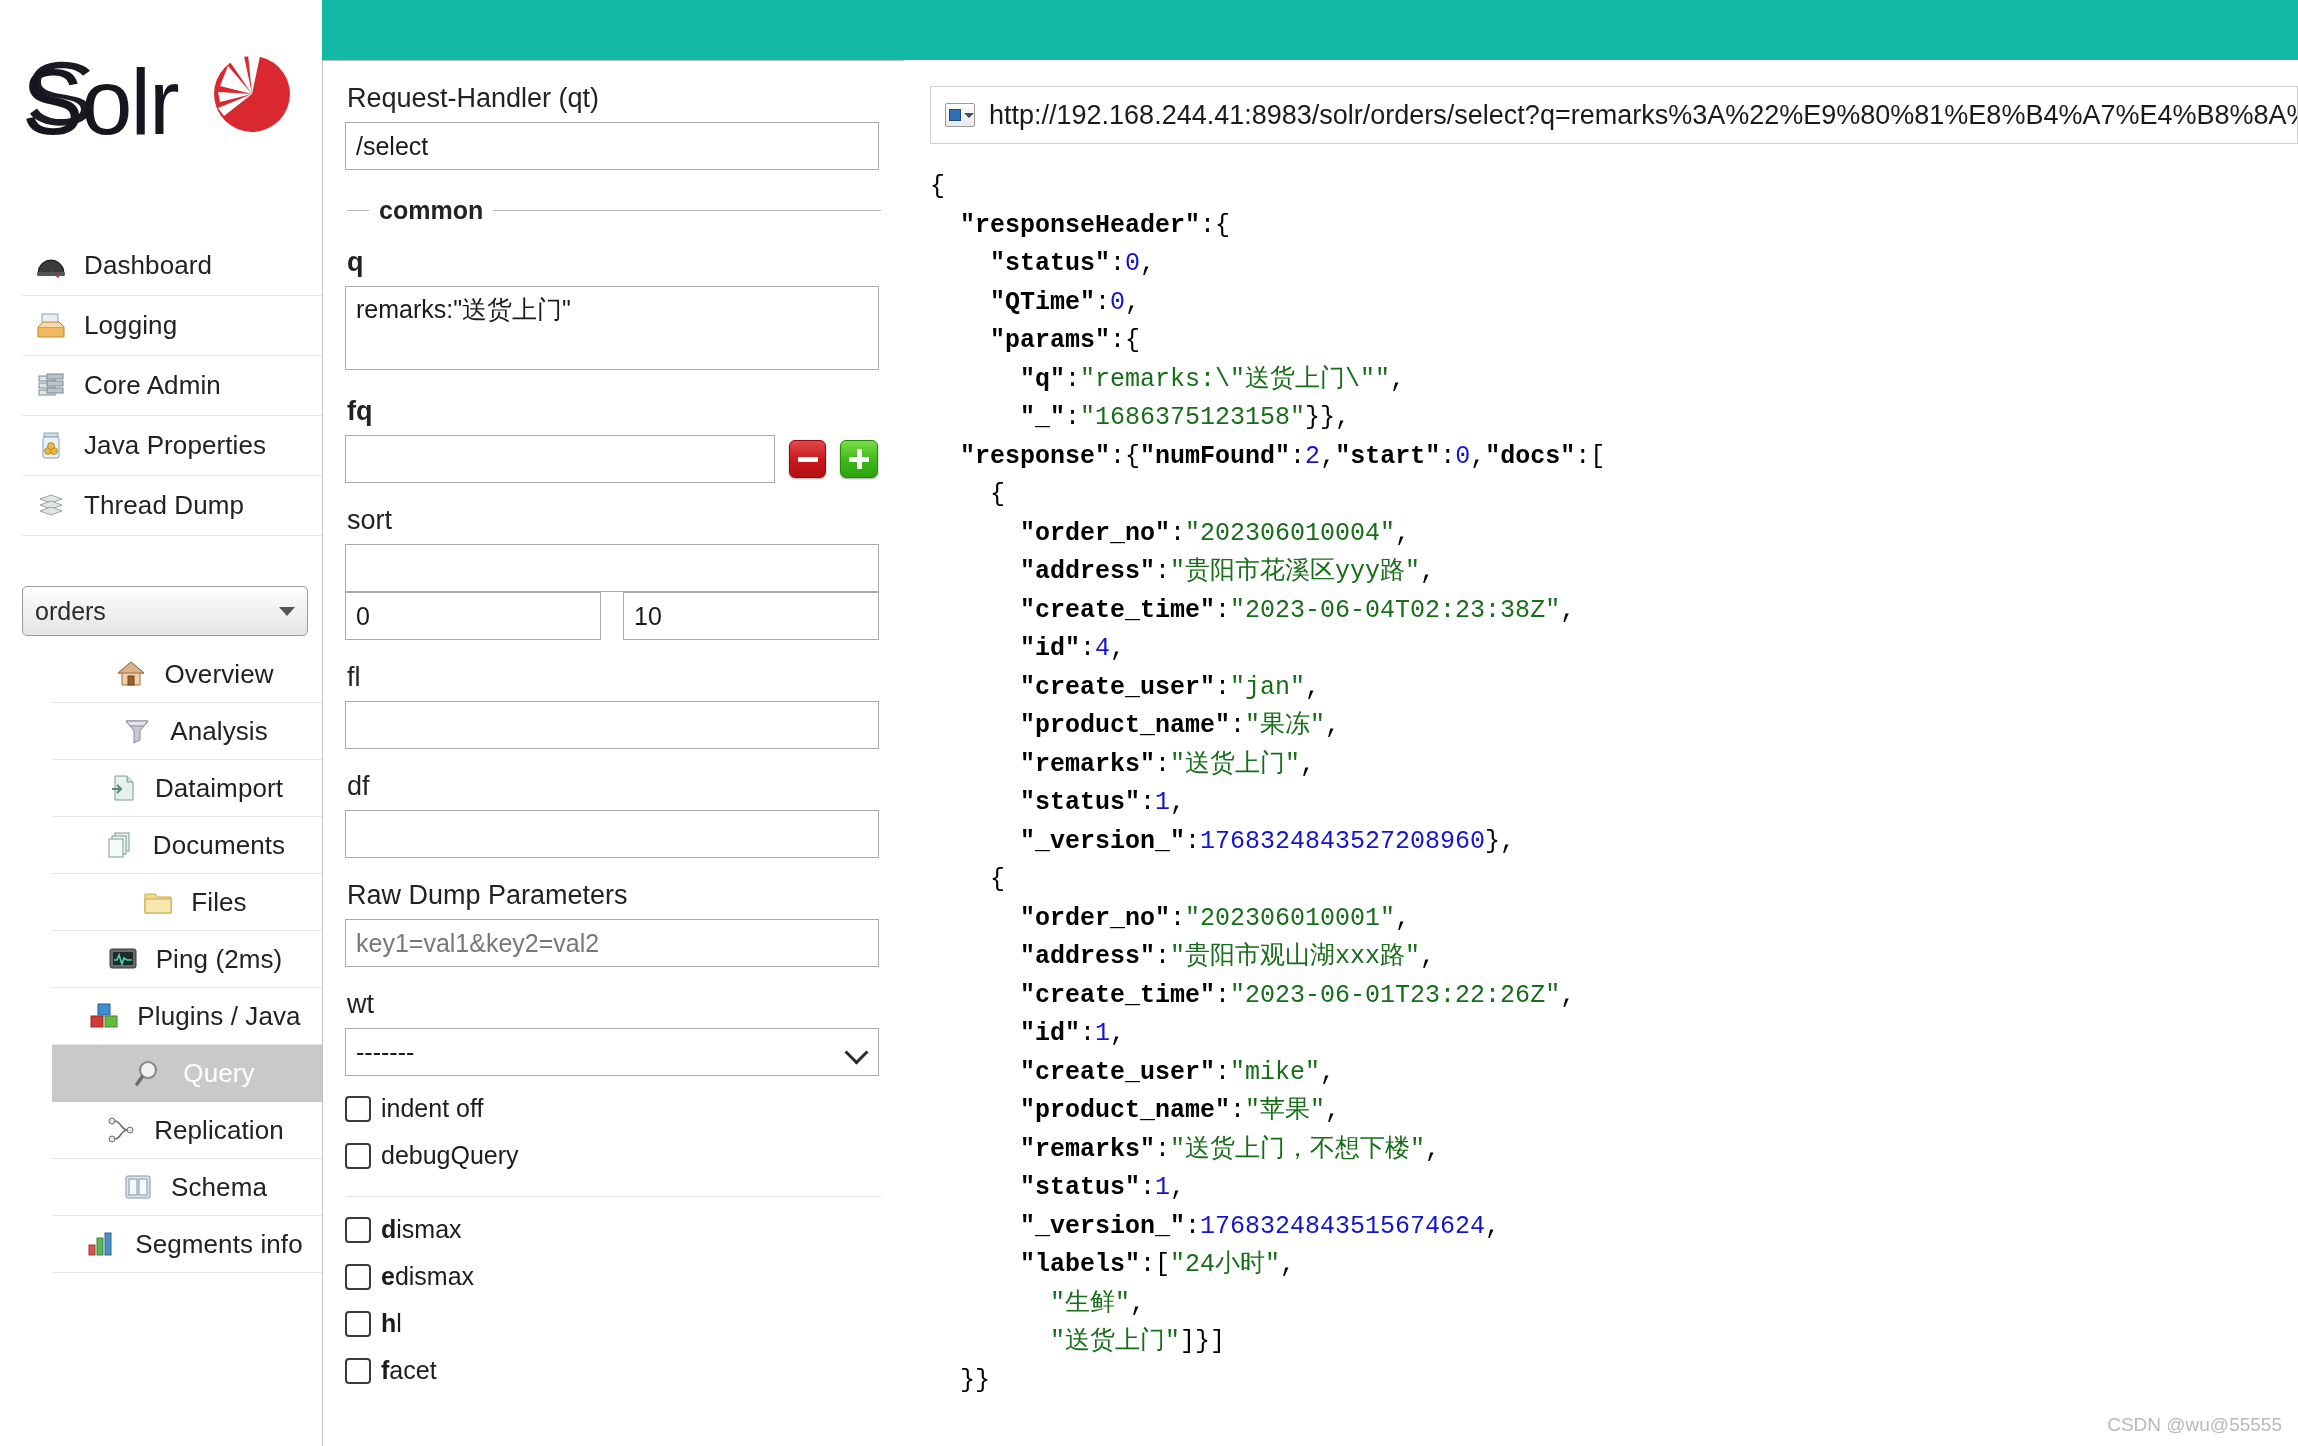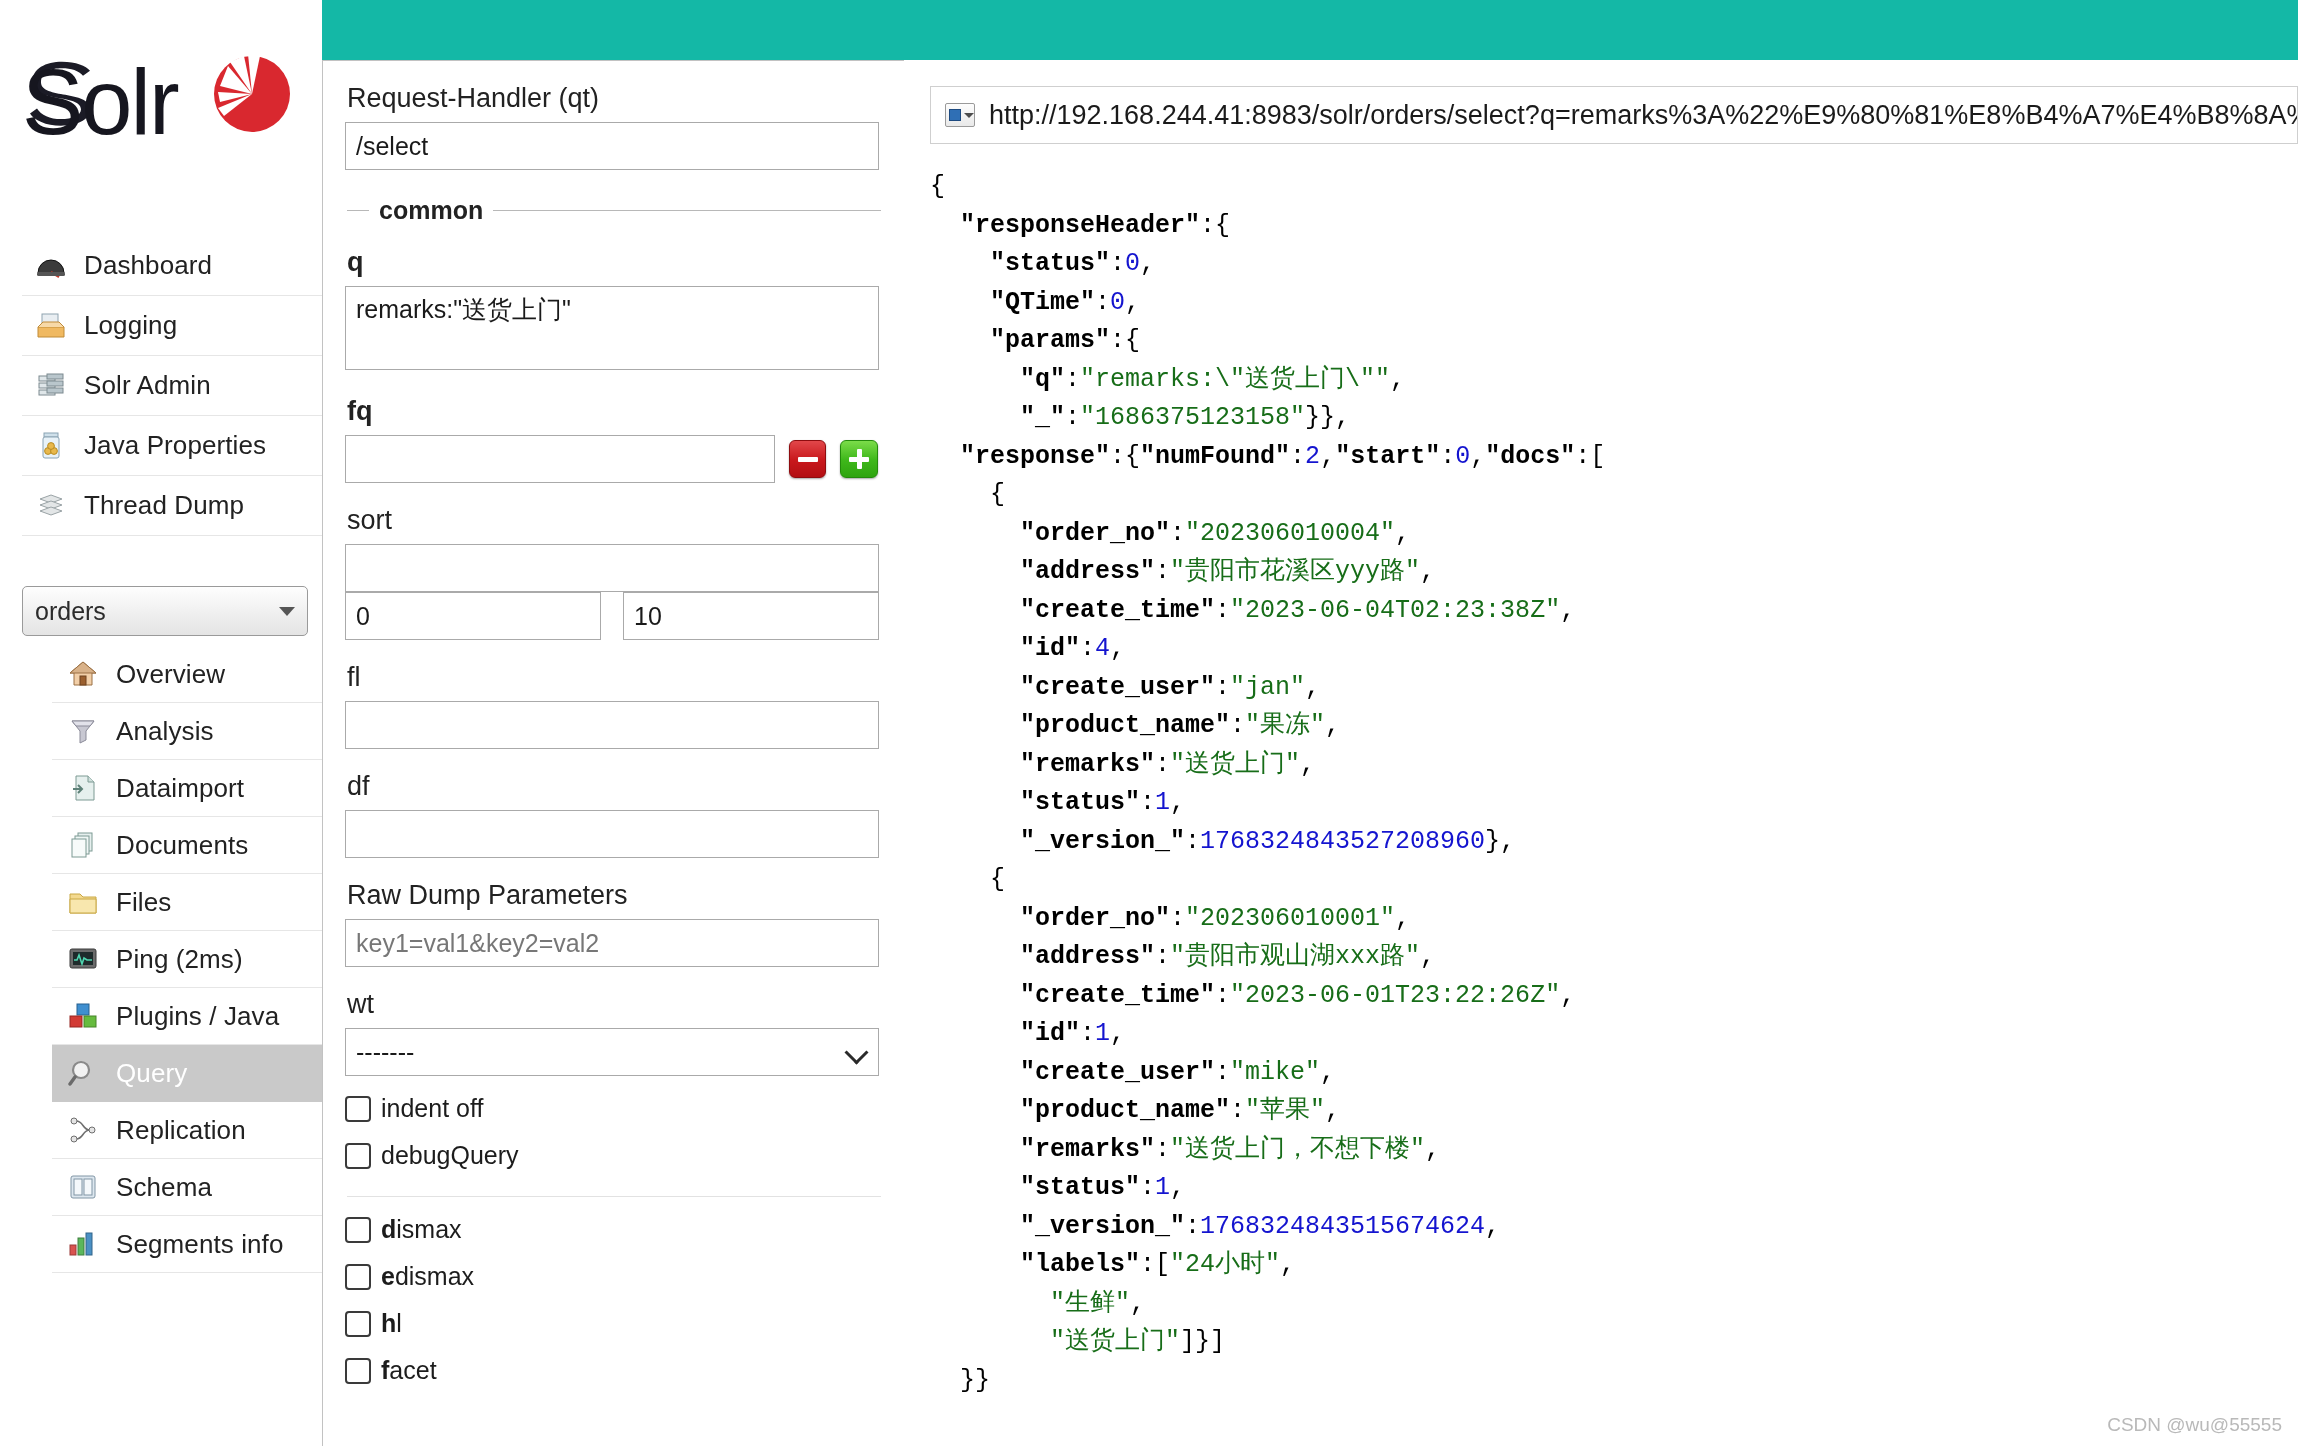--- a/index.html
+++ b/index.html
@@ -84,20 +84,21 @@
   }
 
   .nav-core {
     position: absolute;
     left: 52px; top: 646px;
     width: 270px;
   }
   .nav-core .nav-item {
     height: 57px;
     padding-left: 14px;
+    justify-content: center;
   }
   .nav-core .nav-item.active {
     background: #c9c9c9;
     border-bottom-color: #c9c9c9;
   }
   .nav-core .nav-item.active .nav-label {
     color: #ffffff;
   }
 
   
@@ -369,21 +370,21 @@
                 <g stroke="#7c8a90" fill="#dfe6e9">
                   <rect x="3" y="5" width="16" height="5"></rect>
                   <rect x="3" y="12" width="16" height="5"></rect>
                   <rect x="3" y="19" width="16" height="5"></rect>
                   <rect x="11" y="3" width="16" height="5" fill="#b9c6cc"></rect>
                   <rect x="11" y="10" width="16" height="5" fill="#b9c6cc"></rect>
                   <rect x="11" y="17" width="16" height="5" fill="#b9c6cc"></rect>
                 </g>
               </svg></span>
           </span>
-          <span class="nav-label">Solr Admin</span>
+          <span class="nav-label">Core Admin</span>
         </div>
         <div class="nav-item">
           <span class="nav-icon">
             <span style="display: inline-block; width: 30px; height: 30px;"><svg width="30" height="30" viewBox="0 0 30 30">
                 <rect x="8" y="2" width="14" height="4" fill="#cfe0ea" stroke="#8aa3b3"></rect>
                 <rect x="7" y="6" width="16" height="21" rx="2" fill="#e8f2f8" stroke="#8aa3b3"></rect>
                 <circle cx="12" cy="20" r="3.4" fill="#e8b84b" stroke="#b88c24"></circle>
                 <circle cx="18" cy="20" r="3.4" fill="#e8b84b" stroke="#b88c24"></circle>
                 <circle cx="15" cy="15" r="3.4" fill="#e8b84b" stroke="#b88c24"></circle>
               </svg></span>

